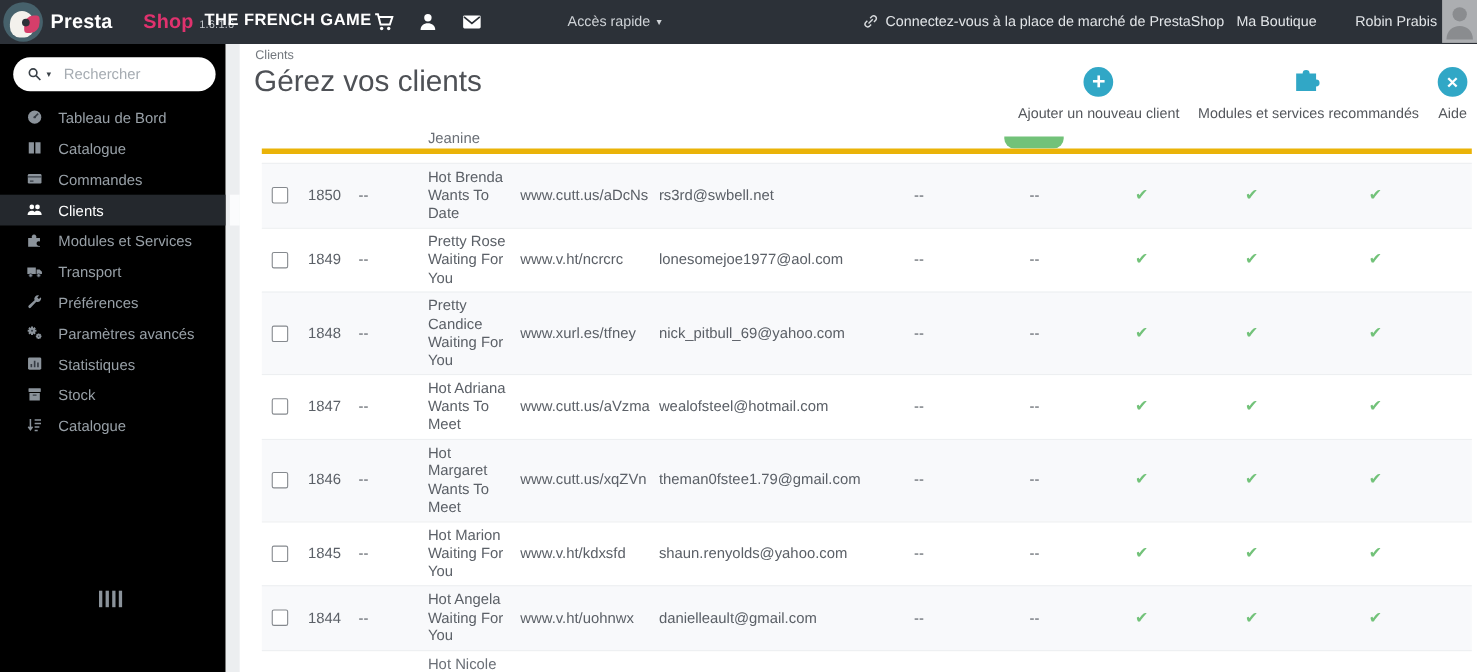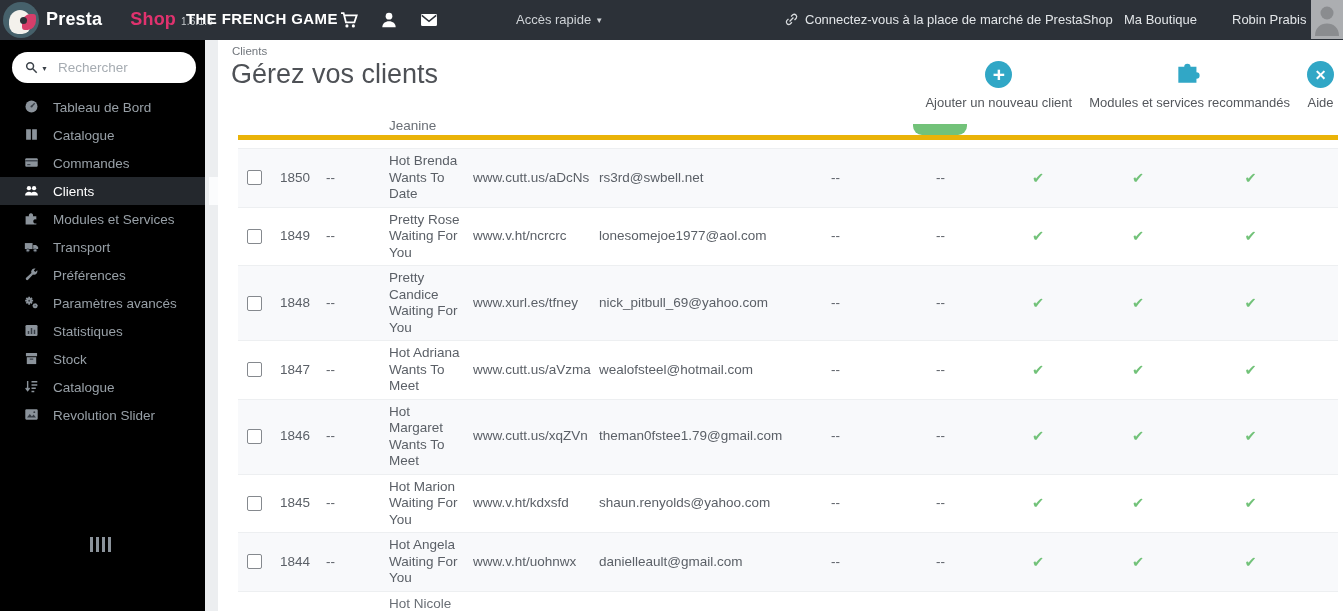--- a/index.html
+++ b/index.html
@@ -260,30 +260,20 @@
   </div>
       <div class="mitem">
     <span class="mi">
           <svg viewBox="0 0 14 14">
             <path d="M3.4 1.8v8.4M1.6 8.4l1.8 2.4 1.8-2.4" fill="none" stroke="currentColor" stroke-width="1.3"></path>
             <path d="M7 2.6h5.4M7 5.6h5.4M7 8.6h4M7 11.6h2.6" stroke="currentColor" stroke-width="1.3"></path>
           </svg>
         </span>
     <span class="ml">Catalogue</span>
   </div>
-      <div class="mitem">
-    <span class="mi">
-          <svg viewBox="0 0 14 14">
-            <rect x="1.2" y="2.2" width="11.6" height="9.6" rx="1" fill="currentColor"></rect>
-            <path d="M2.8 9.8l2.6-3.2 2 2.3 1.5-1.8 2.3 2.7z" fill="var(--sb)"></path>
-            <circle cx="9.6" cy="4.8" r=".9" fill="var(--sb)"></circle>
-          </svg>
-        </span>
-    <span class="ml">Revolution Slider</span>
-  </div>
     </div>
   <div class="collapse-bars">
       <i></i>
       <i></i>
       <i></i>
       <i></i>
     </div>
 </div>
 
 <div class="content">

